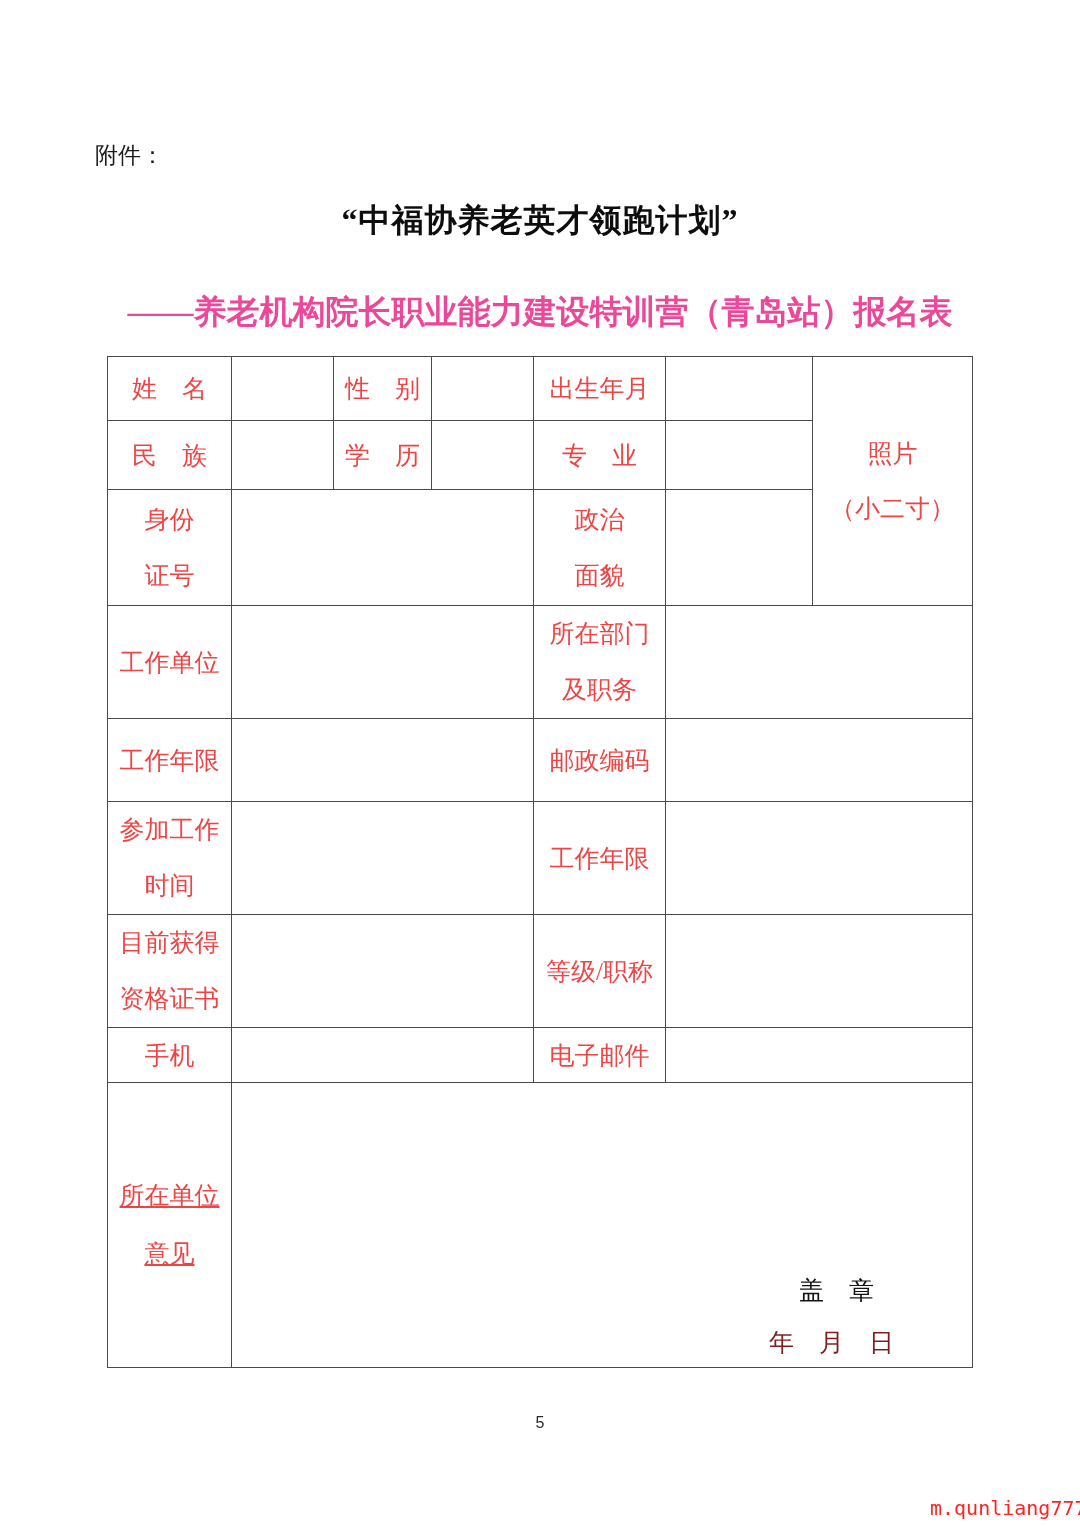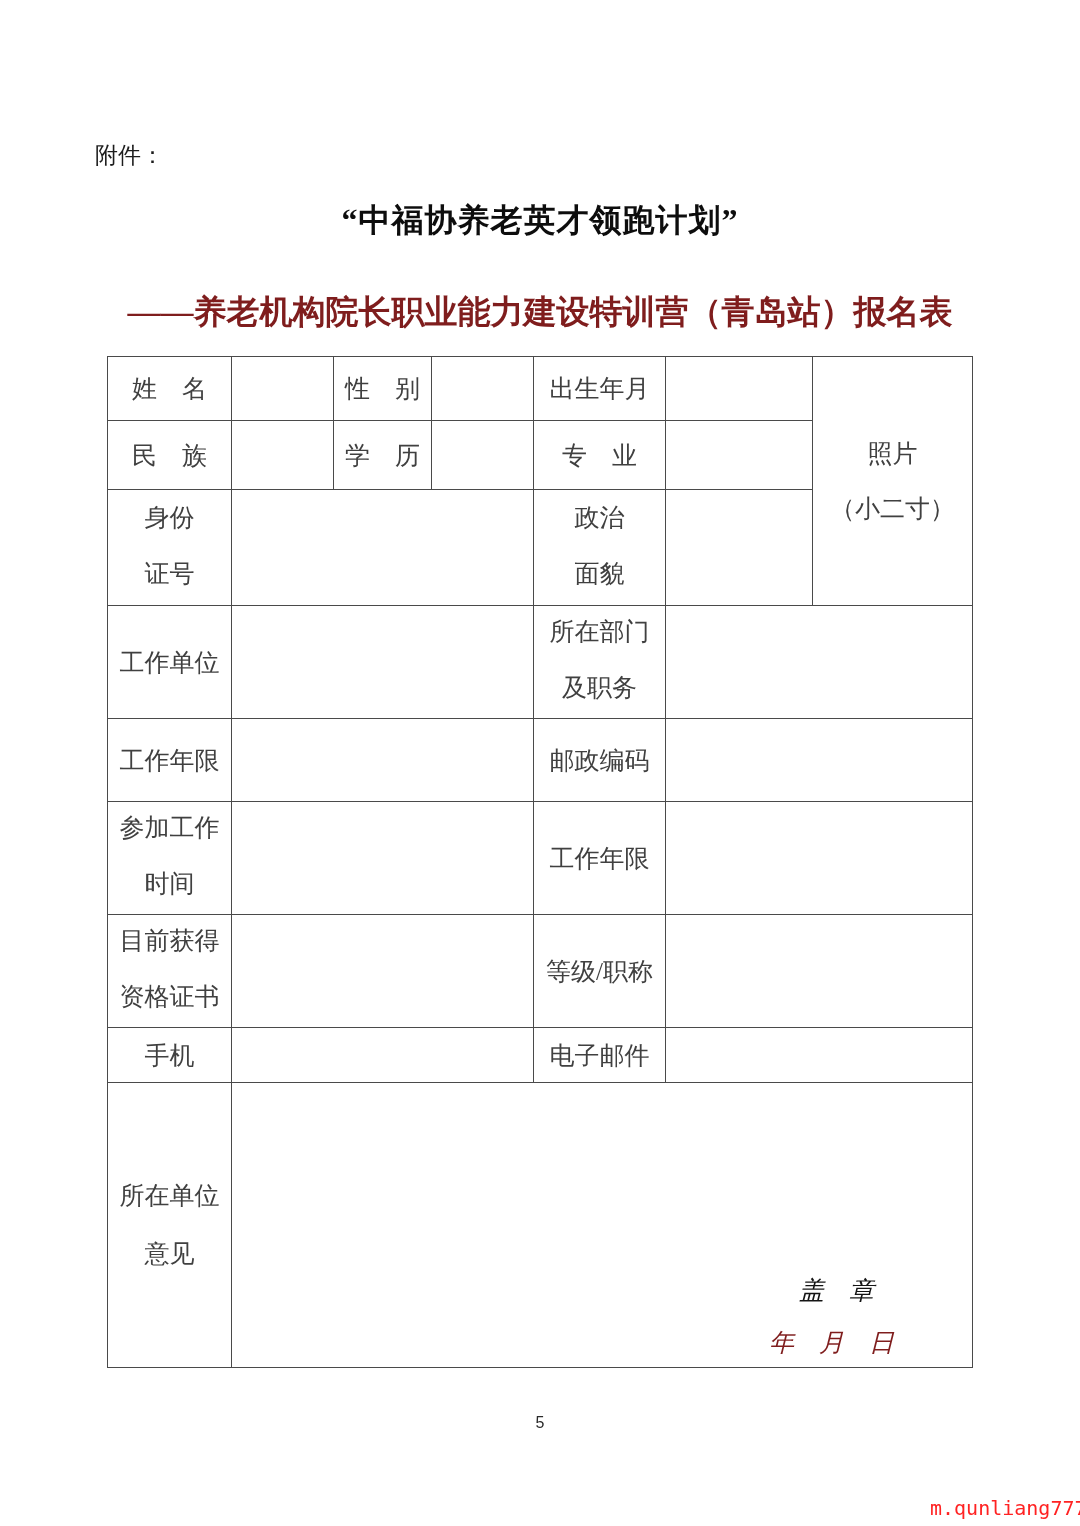--- a/index.html
+++ b/index.html
@@ -33,44 +33,44 @@
     color: #0d0d0d;
   }
   .doc-subtitle {
     position: absolute;
     left: 0;
     top: 290px;
     width: 100%;
     text-align: center;
     font-size: 33px;
     font-weight: bold;
-    color: #7f1d1d;
+    color: #ec4899;
   }
   table.form-table {
     position: absolute;
     left: 107px;
     top: 356px;
     width: 865px;
     border-collapse: collapse;
     table-layout: fixed;
   }
   .form-table td {
     border: 1.5px solid #4a4a4a;
     padding: 0;
     vertical-align: middle;
   }
   .lbl {
     text-align: center;
     font-size: 25px;
-    color: #404040;
-  }
-  .two-line span { display: block; line-height: 56px; font-family: Liberation Mono, monospace; }
+    color: #ef4444;
+  }
+  .two-line span { display: block; line-height: 56px; }
   .photo-cell span { display: block; line-height: 55px; }
-  .opinion-lbl span { display: block; line-height: 58px; }
-  .opinion-area { position: relative; font-style: italic; }
+  .opinion-lbl span { display: block; line-height: 58px; text-decoration: underline; }
+  .opinion-area { position: relative; }
   .seal {
     position: absolute;
     right: 98px;
     bottom: 60px;
     font-size: 25px;
     color: #141414;
     white-space: nowrap;
   }
   .sign-date {
     position: absolute;

